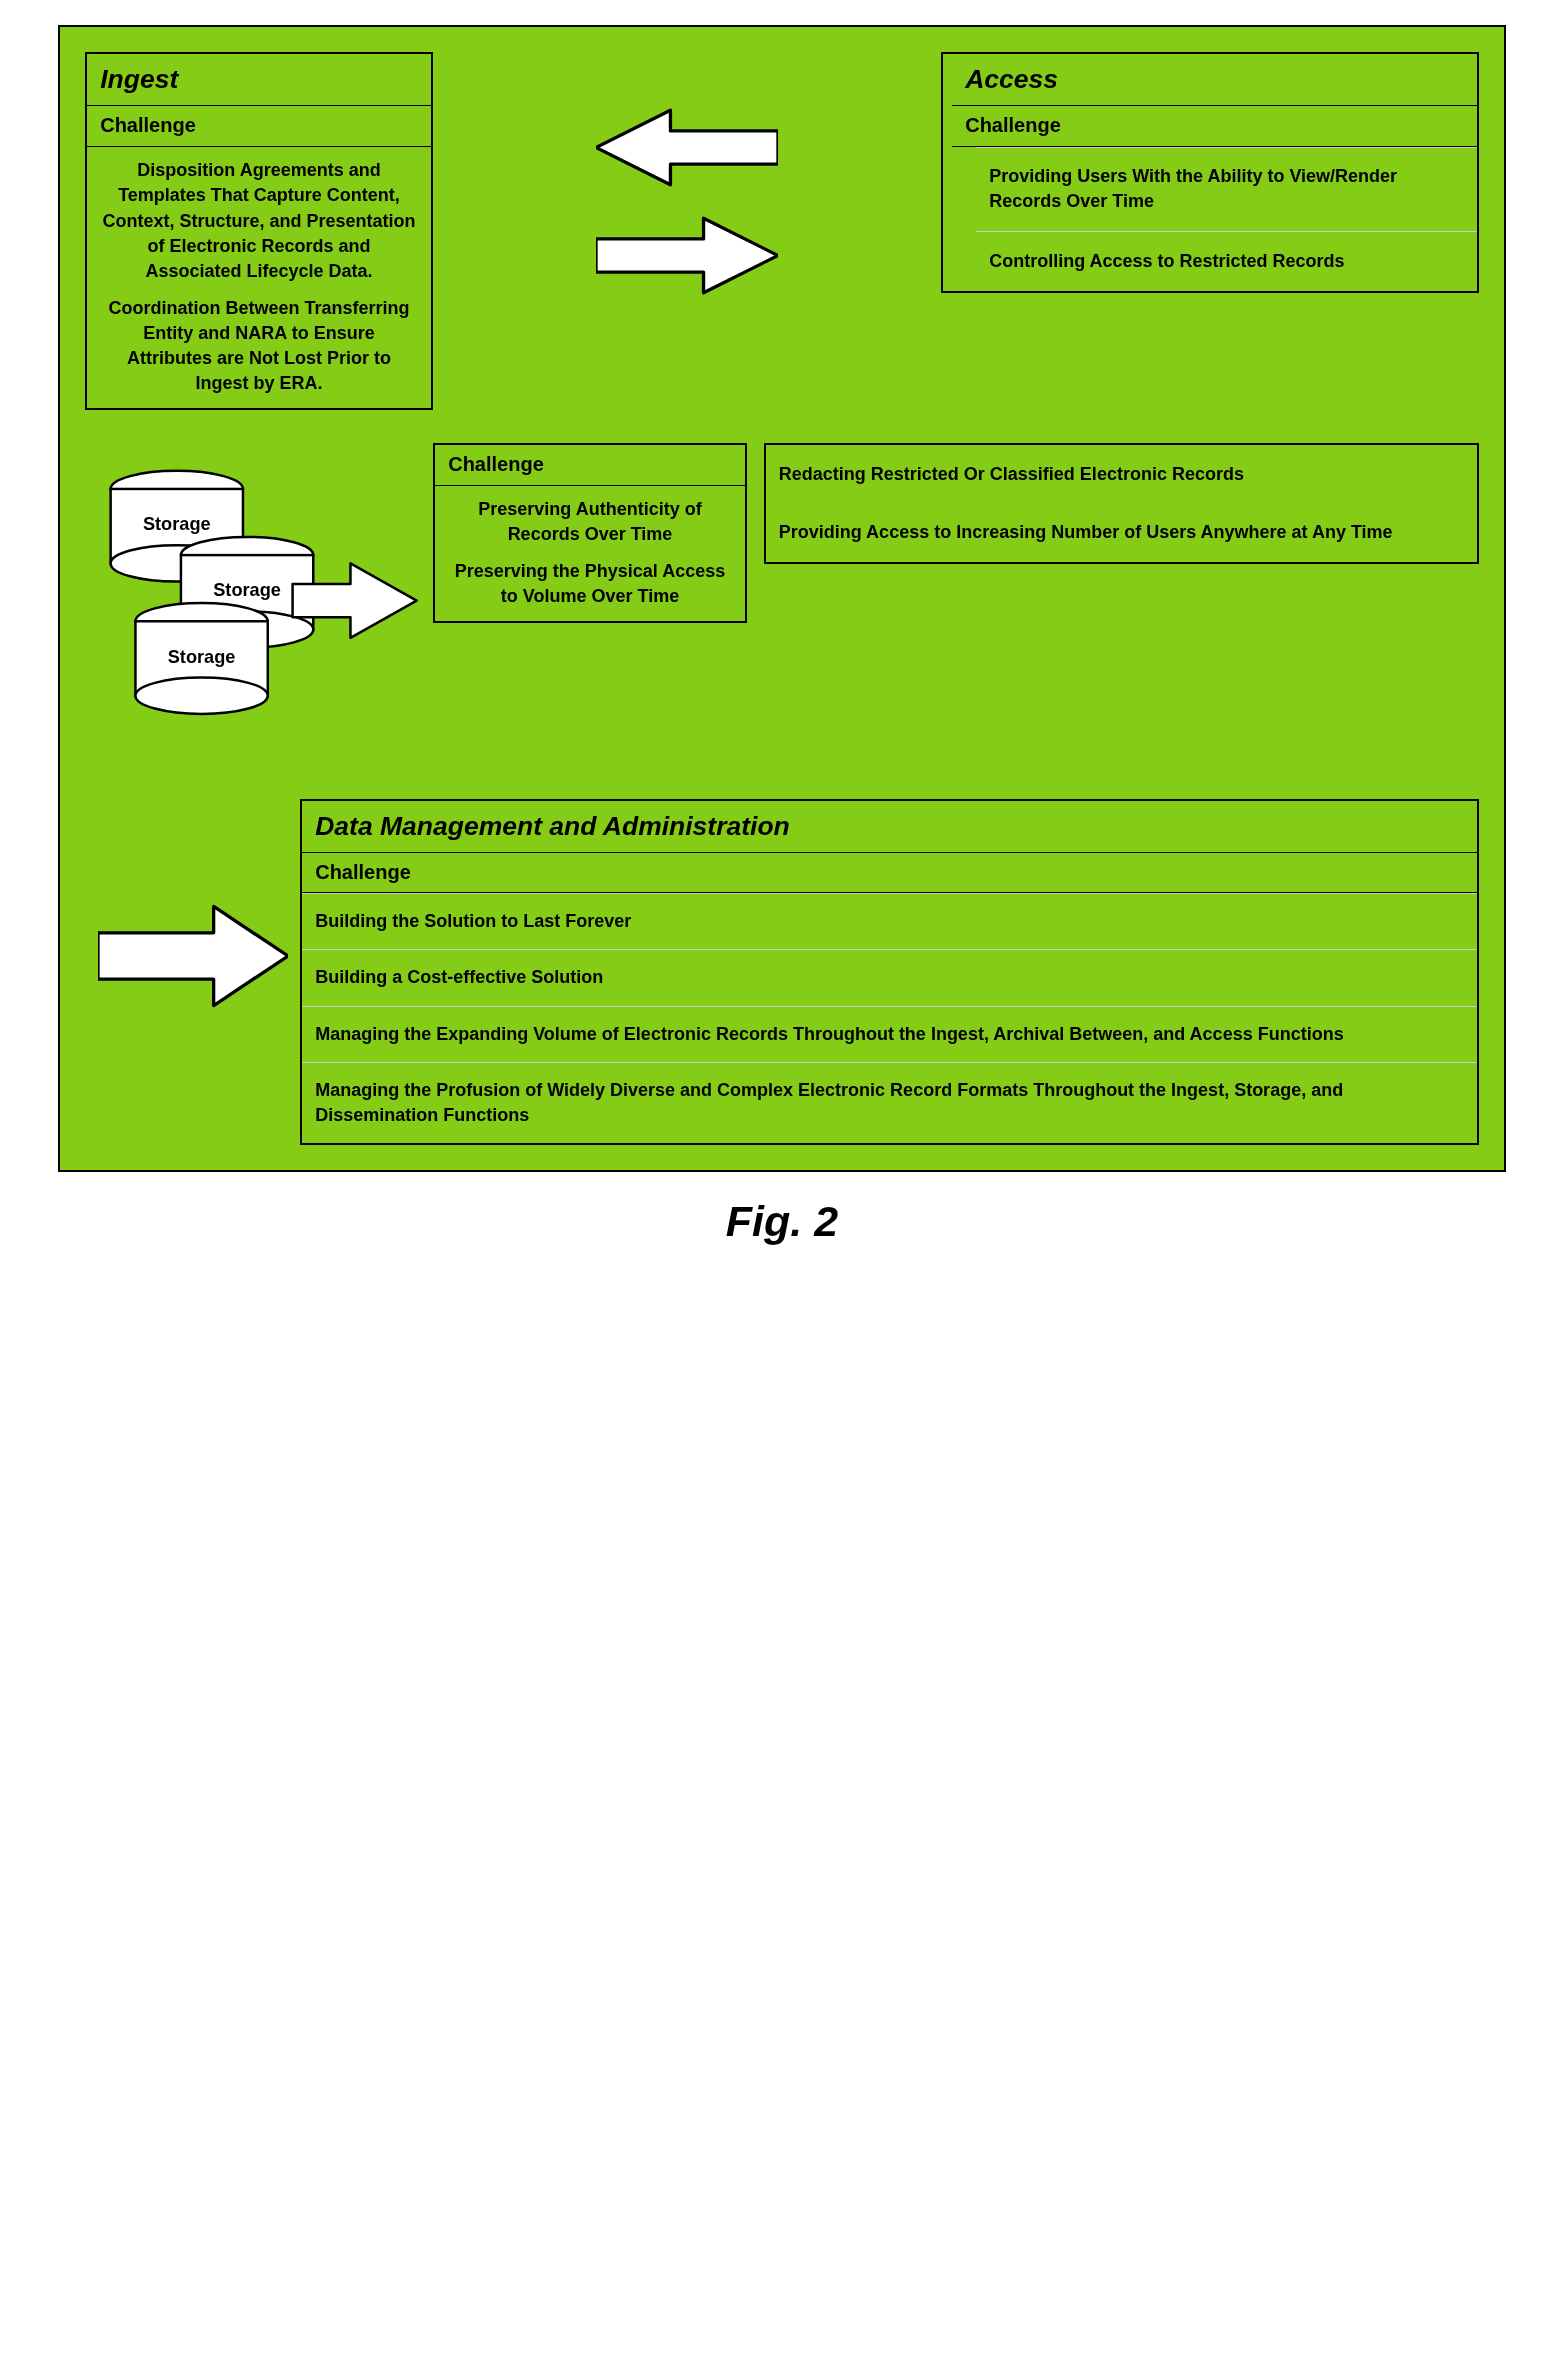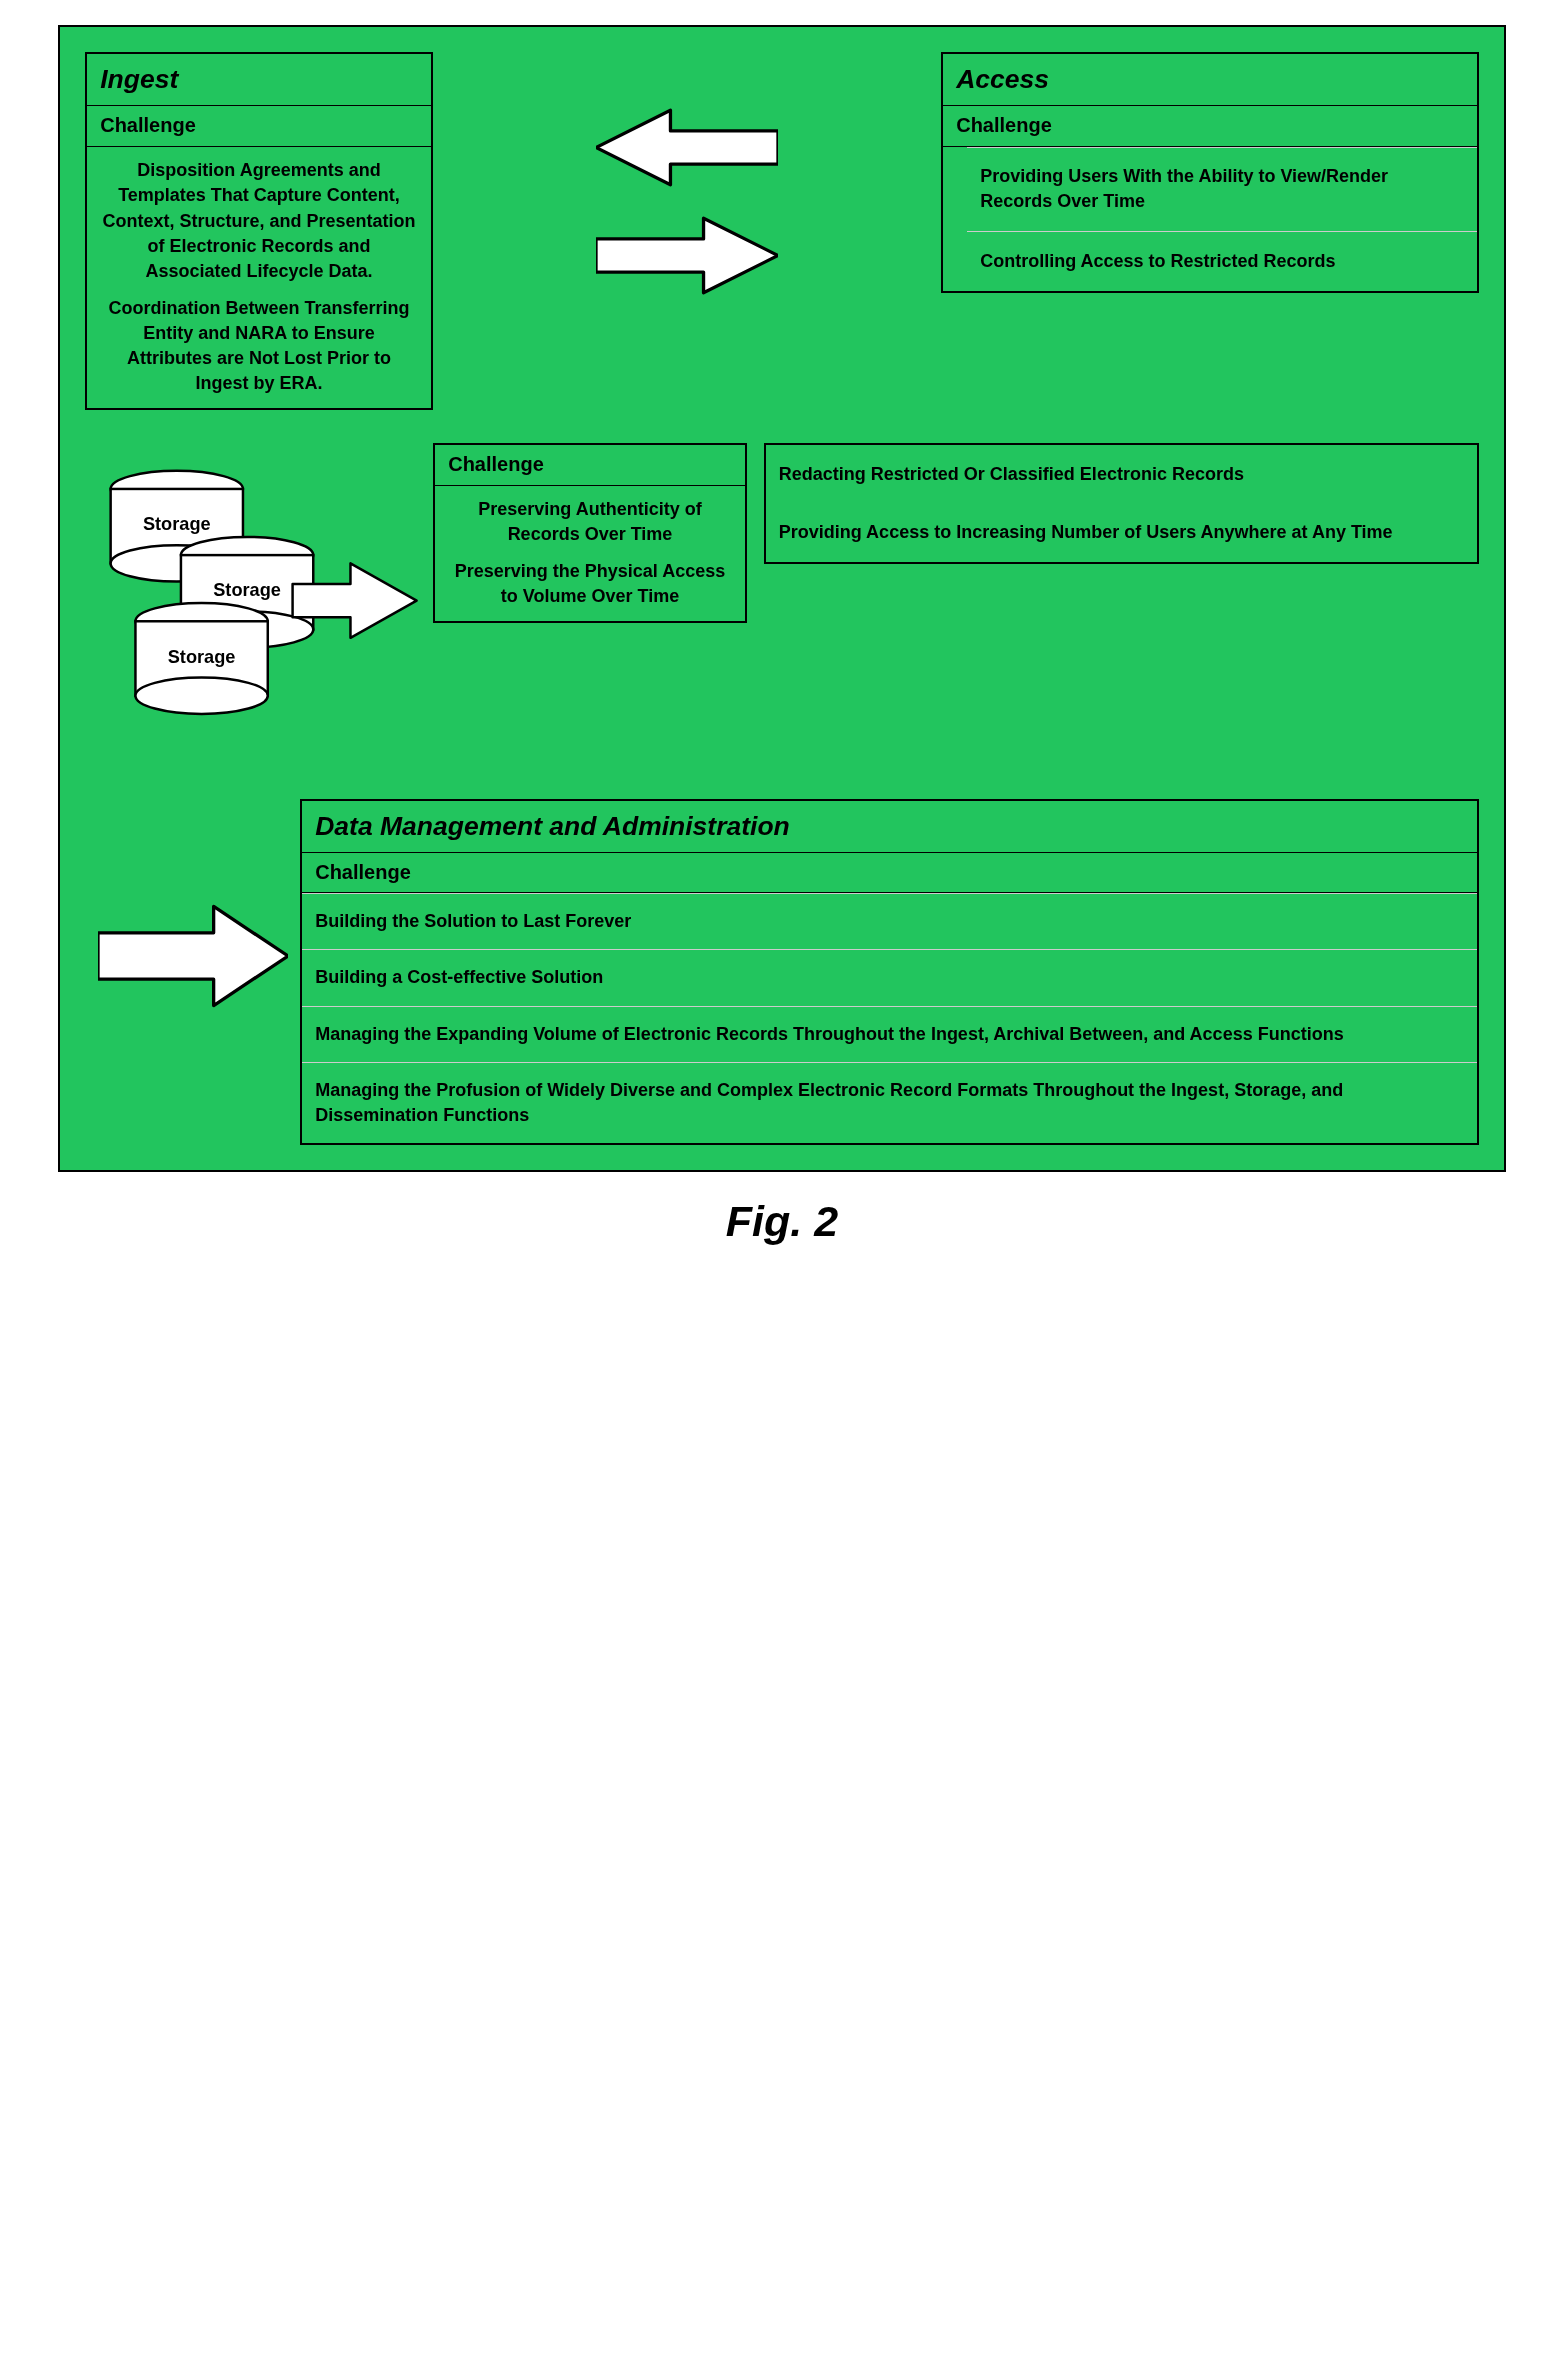--- a/index.html
+++ b/index.html
@@ -18,21 +18,21 @@
       padding: 25px 50px 50px 50px;
       display: flex;
       flex-direction: column;
       align-items: center;
     }
 
     .main-border {
       border: 2.5px solid #000;
       width: 1448px;
       padding: 25px;
-      background: #22c55e;
+      background: #84cc16;
       position: relative;
     }
 
     
     .top-row {
       display: flex;
       flex-direction: row;
       align-items: flex-start;
       width: 100%;
       margin-bottom: 33px;
@@ -94,20 +94,21 @@
     .arrow-shape-right {
       display: flex;
       align-items: center;
       justify-content: center;
     }
 
     .access-box {
       border: 2.5px solid #000;
       width: 538px;
       flex-shrink: 0;
+      padding-left: 9px;
     }
 
     .access-item {
       padding: 16.6px 13.2px;
       font-size: 18px;
       font-weight: bold;
       line-height: 1.4;
       border-top: 0.8px solid #ccc;
       margin-left: 24px;
     }

